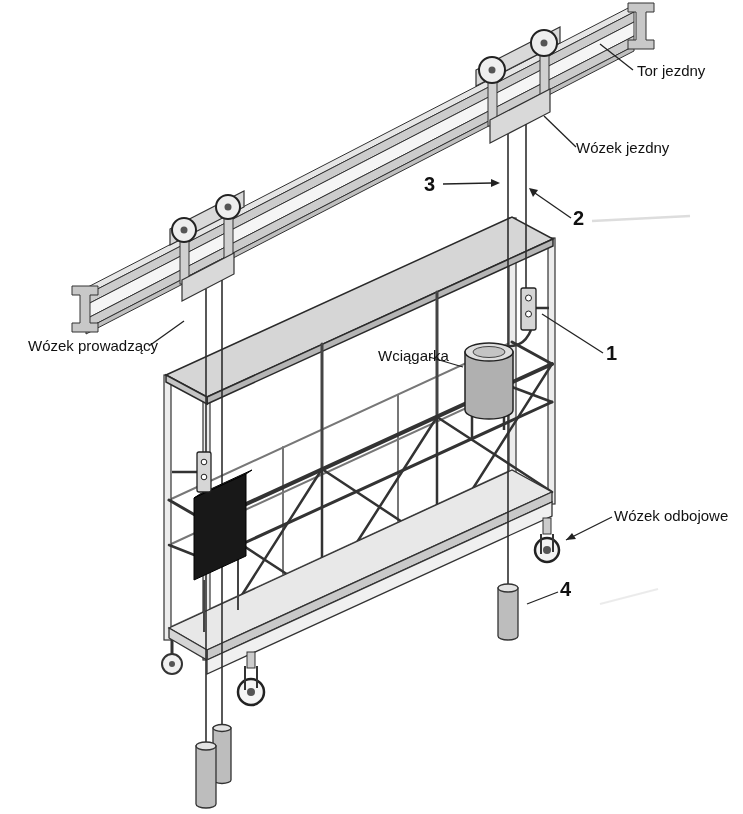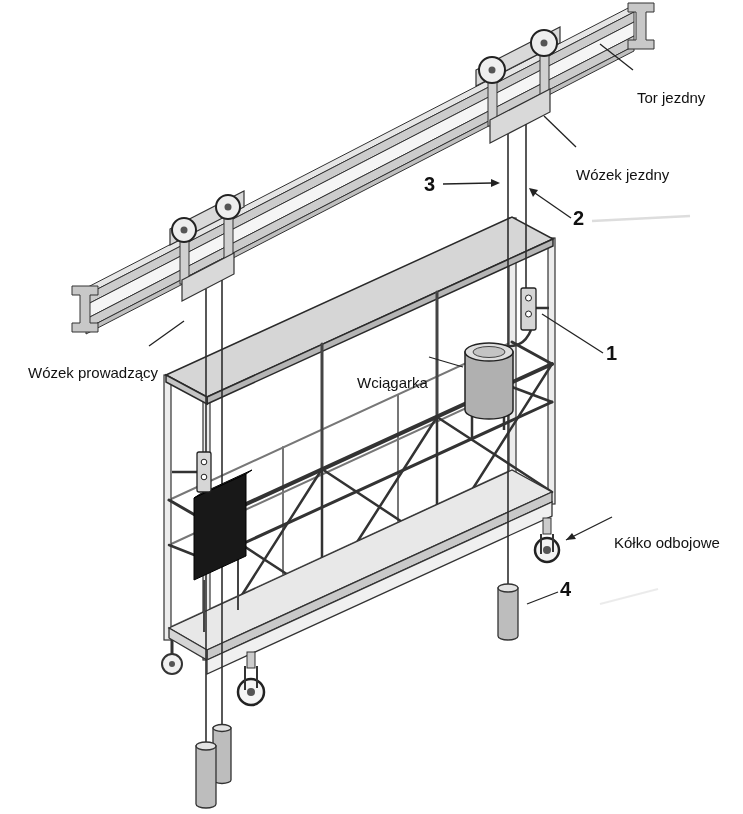--- a/index.html
+++ b/index.html
@@ -10,21 +10,20 @@
     overflow:hidden;
     font-family:"Liberation Sans",sans-serif;
   }
   #stage svg{position:absolute;left:0;top:0;}
   .lbl{
     position:absolute;
     font-size:15px;
     line-height:1.2;
     color:#111;
     white-space:nowrap;
-    margin-top:27px;
   }
   .num{
     position:absolute;
     font-size:20px;
     font-weight:bold;
     color:#111;
     white-space:nowrap;
   }
 </style>
 </head>
@@ -206,21 +205,21 @@
   <g>
     <line x1="592" y1="221" x2="690" y2="216" stroke="#cfcfcf" stroke-width="2.5" opacity="0.7"></line>
     <line x1="600" y1="604" x2="658" y2="589" stroke="#d9d9d9" stroke-width="2" opacity="0.5"></line>
   </g>
 
 </svg>
 
 <div class="lbl" style="left:637px;top:62px">Tor jezdny</div>
 <div class="lbl" style="left:576px;top:139px">Wózek jezdny</div>
 <div class="lbl" style="left:28px;top:337px">Wózek prowadzący</div>
-<div class="lbl" style="left:357px;top:347px">Wciągarka</div>
-<div class="lbl" style="left:614px;top:507px">Kółko odbojowe</div>
+<div class="lbl" style="left:378px;top:347px">Wciągarka</div>
+<div class="lbl" style="left:614px;top:507px">Wózek odbojowe</div>
 
 <div class="num" style="left:606px;top:342px">1</div>
 <div class="num" style="left:573px;top:207px">2</div>
 <div class="num" style="left:424px;top:173px">3</div>
 <div class="num" style="left:560px;top:578px">4</div>
 
 </div>
 
 </body></html>

